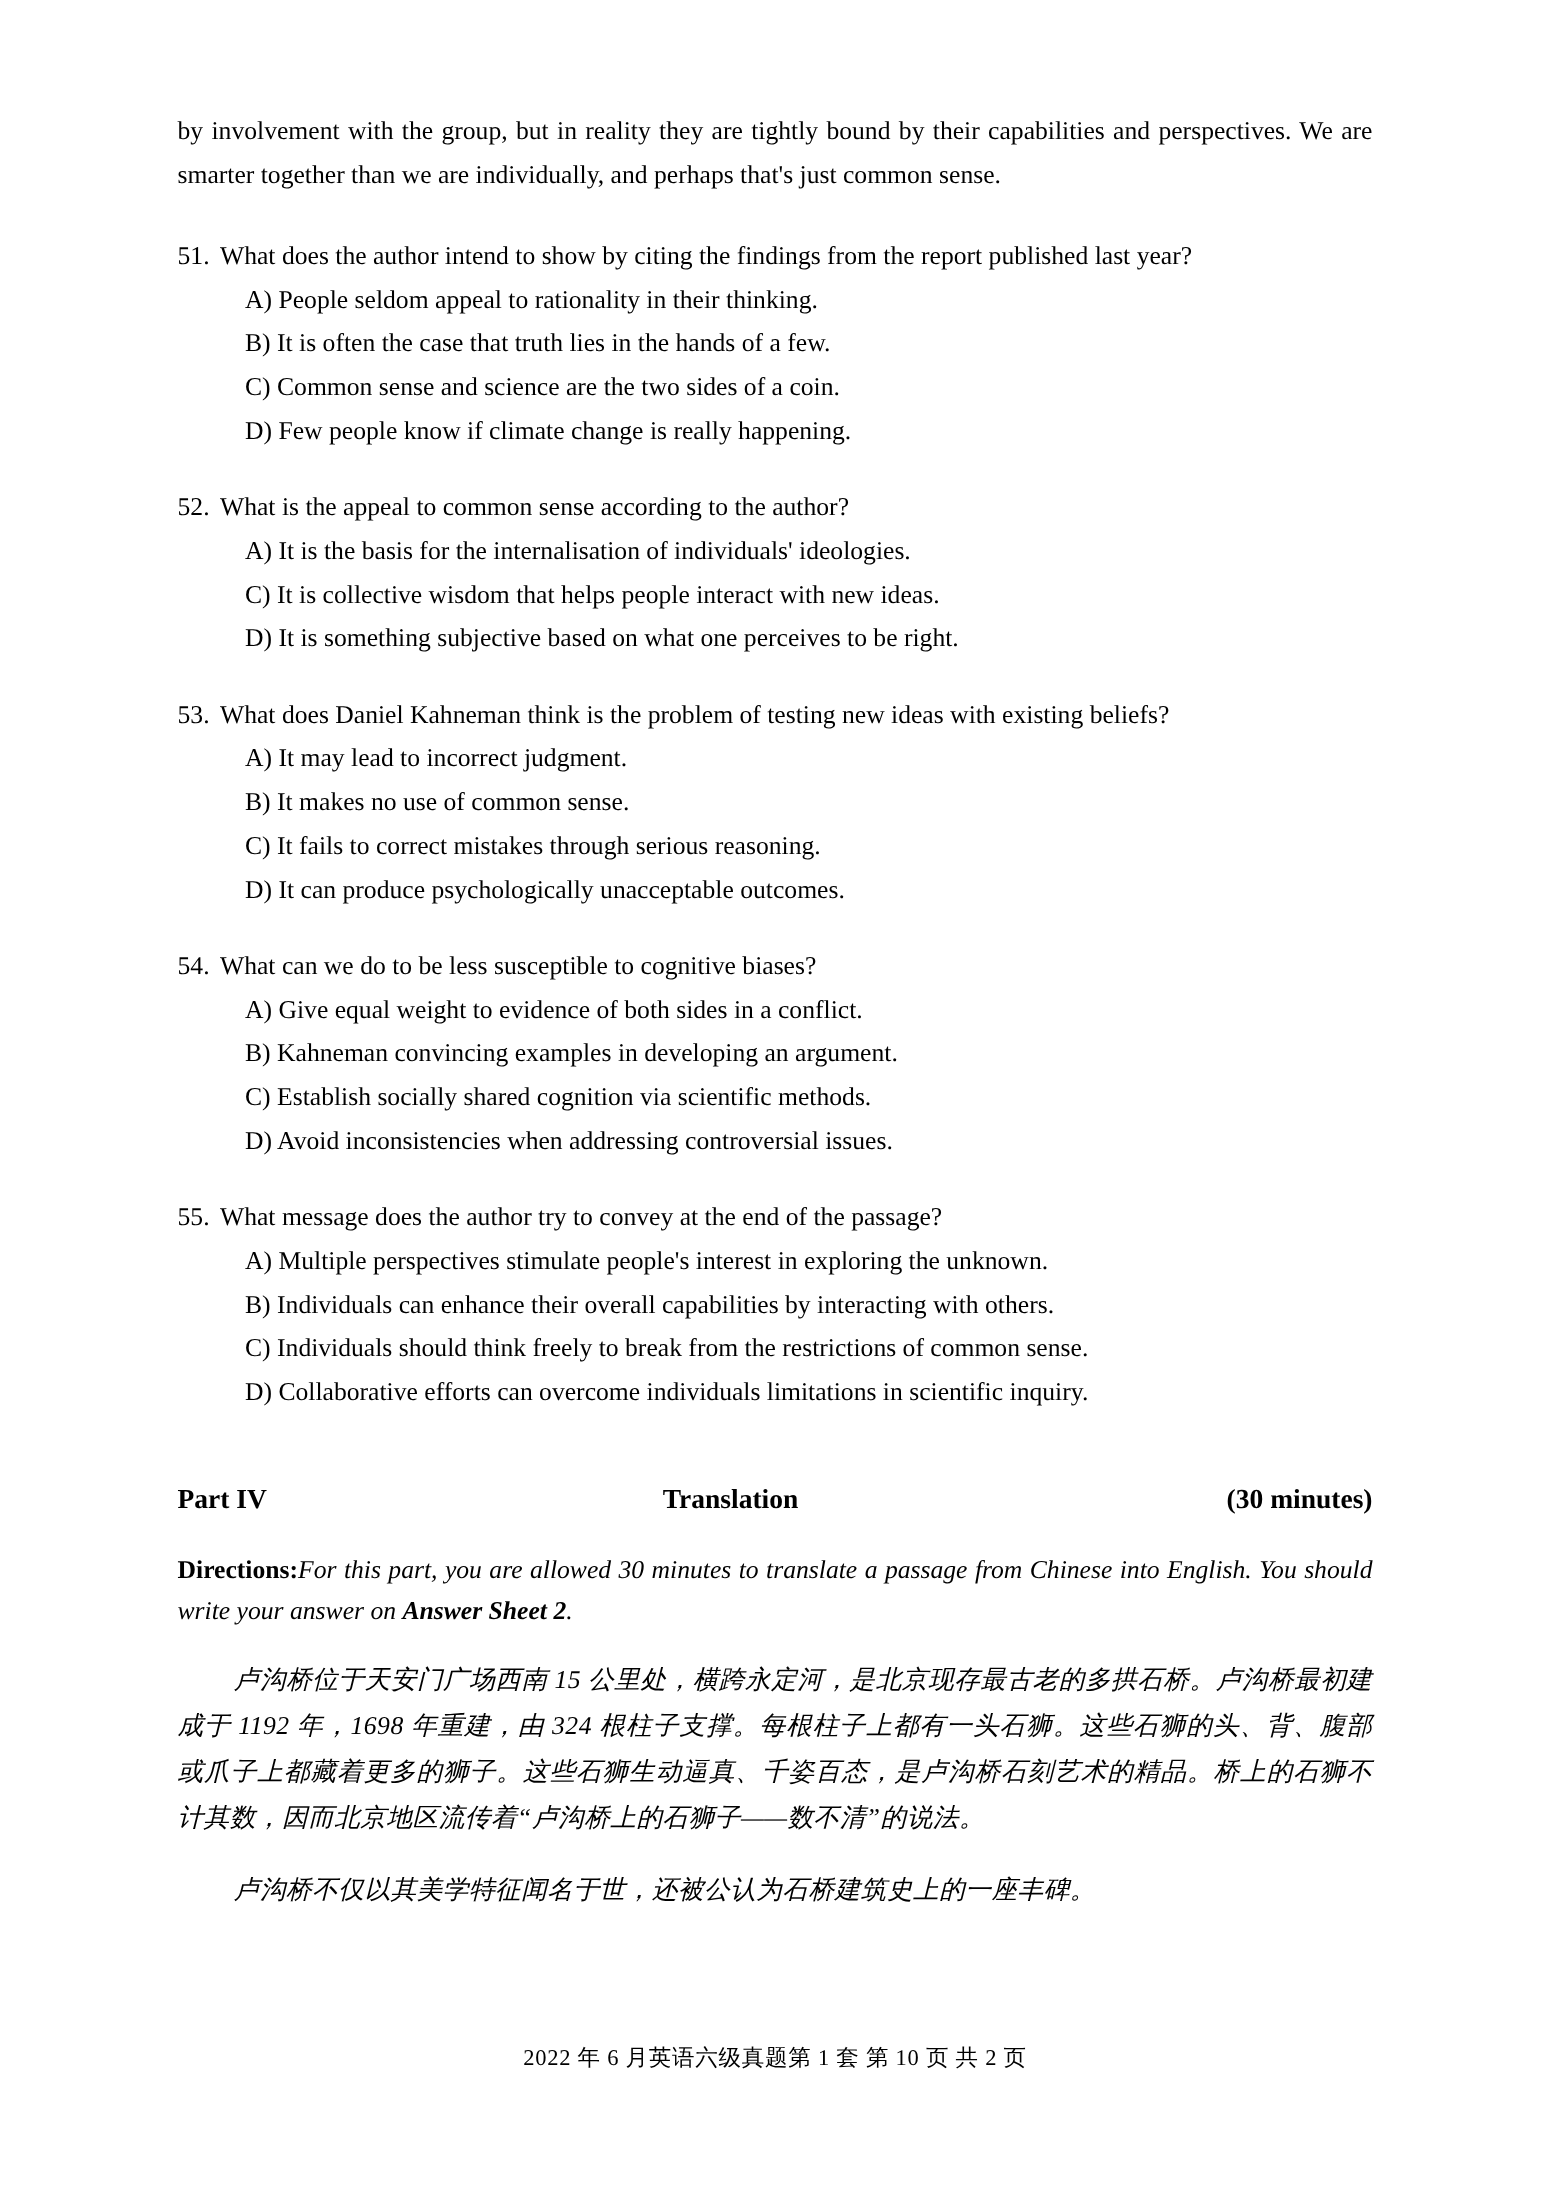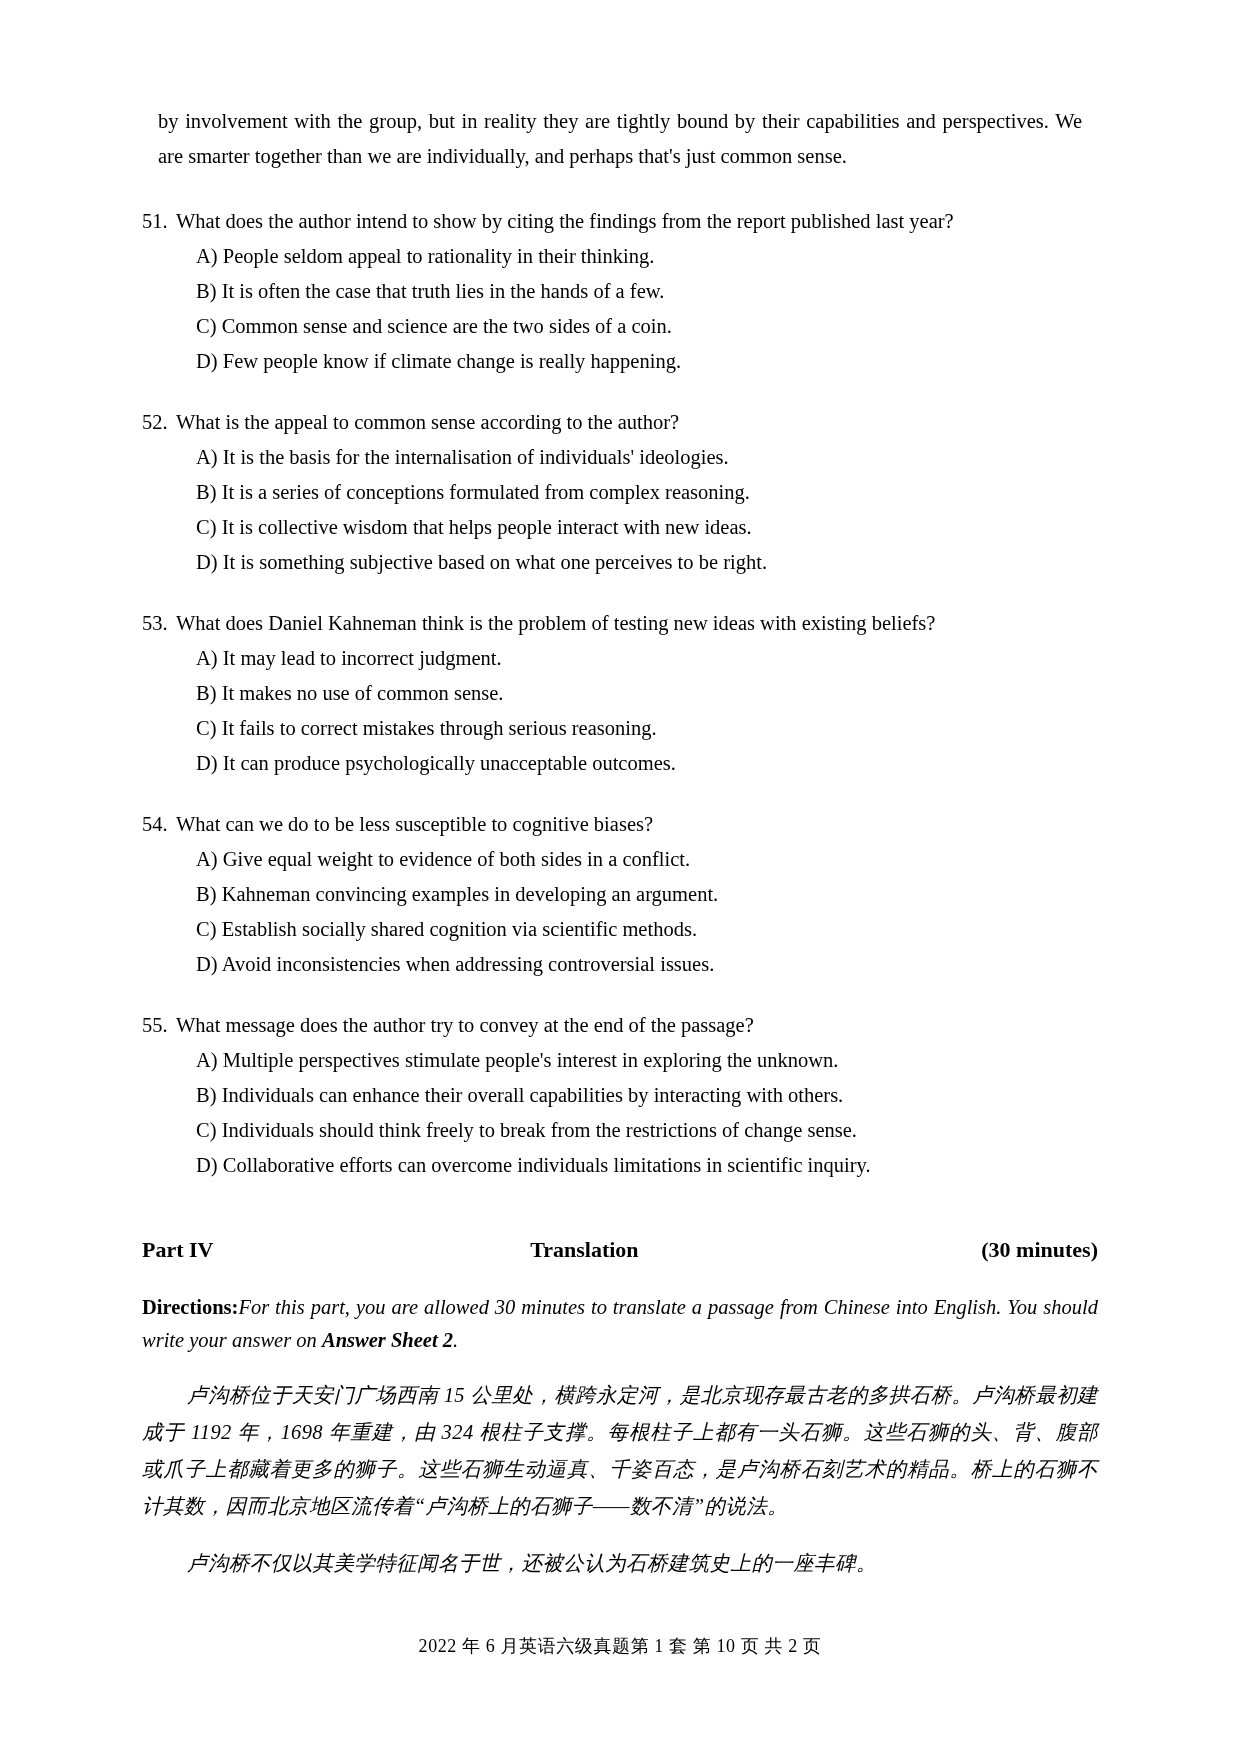--- a/index.html
+++ b/index.html
@@ -23,21 +23,21 @@
     box-sizing: border-box;
     padding: 88px 142px 0 142px;
   }
 
   
   .para {
     font-size: 20.5px;
     line-height: 35px;
     text-align: justify;
     text-justify: inter-word;
-    margin: 16px;
+    margin: 0;
   }
   .para-intro {
     text-align: justify;
     margin-bottom: 30px;
   }
 
   
   .qblock {
     margin-bottom: 26px;
   }
@@ -135,21 +135,20 @@
     <div class="opt">C) Common sense and science are the two sides of a coin.</div>
     <div class="opt">D) Few people know if climate change is really happening.</div>
   </div>
 
   <div class="qblock">
     <div class="qline">
       <span class="qnum">52.</span>
       <span class="qtext nojust">What is the appeal to common sense according to the author?</span>
     </div>
     <div class="opt">A) It is the basis for the internalisation of individuals' ideologies.</div>
-    <div class="opt">B) It is a series of conceptions formulated from complex reasoning.</div>
     <div class="opt">C) It is collective wisdom that helps people interact with new ideas.</div>
     <div class="opt">D) It is something subjective based on what one perceives to be right.</div>
   </div>
 
   <div class="qblock">
     <div class="qline">
       <span class="qnum">53.</span>
       <span class="qtext nojust">What does Daniel Kahneman think is the problem of testing new ideas with existing beliefs?</span>
     </div>
     <div class="opt">A) It may lead to incorrect judgment.</div>
@@ -169,21 +168,21 @@
     <div class="opt">D) Avoid inconsistencies when addressing controversial issues.</div>
   </div>
 
   <div class="qblock">
     <div class="qline">
       <span class="qnum">55.</span>
       <span class="qtext nojust">What message does the author try to convey at the end of the passage?</span>
     </div>
     <div class="opt">A) Multiple perspectives stimulate people's interest in exploring the unknown.</div>
     <div class="opt">B) Individuals can enhance their overall capabilities by interacting with others.</div>
-    <div class="opt">C) Individuals should think freely to break from the restrictions of change sense.</div>
+    <div class="opt">C) Individuals should think freely to break from the restrictions of common sense.</div>
     <div class="opt">D) Collaborative efforts can overcome individuals limitations in scientific inquiry.</div>
   </div>
 
   <div class="part-head">
     <span class="ph-left">Part IV</span>
     <span class="ph-mid">Translation</span>
     <span class="ph-right">(30 minutes)</span>
   </div>
 
   <p class="directions">

